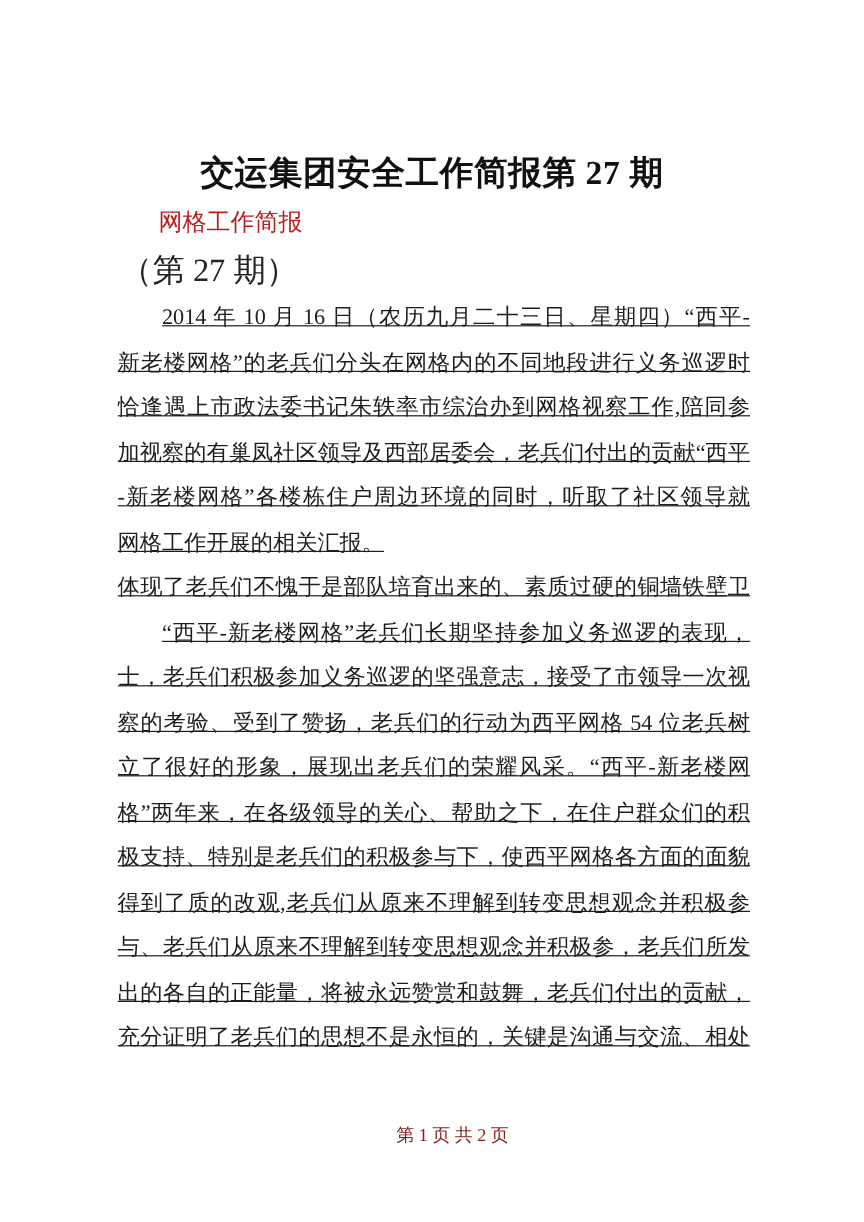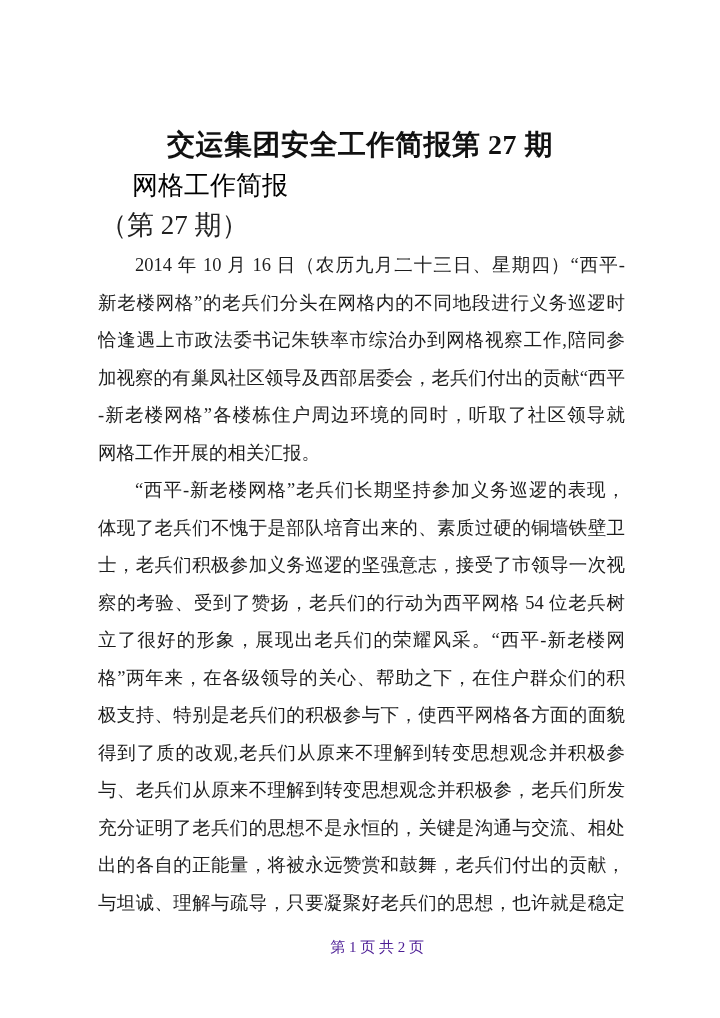--- a/index.html
+++ b/index.html
@@ -22,23 +22,23 @@
     font-size: 28px;
     font-weight: bold;
     line-height: 38px;
     color: #111111;
     letter-spacing: 0.5px;
   }
   .doc-subtitle {
     position: absolute;
     top: 172px;
     left: 132px;
-    font-size: 26px;
+    font-size: 20px;
     line-height: 28px;
-    color: #000000;
+    color: #b91c1c;
   }
   .doc-issue {
     position: absolute;
     top: 211px;
     left: 100px;
     font-size: 27px;
     line-height: 28px;
     color: #222222;
   }
   .doc-body {
@@ -48,57 +48,57 @@
     width: 527px;
     font-size: 18.5px;
     color: #1d1d1d;
   }
   .doc-body .line {
     height: 37.5px;
     line-height: 37.5px;
     text-align: justify;
     text-align-last: justify;
     overflow: hidden;
+    text-decoration: underline;
   }
   .doc-body .line.indent { text-indent: 37px; }
   .doc-body .line.endpara { text-align-last: left; }
   .page-footer {
     position: absolute;
     top: 936px;
     left: 34px;
     width: 686px;
     text-align: center;
     font-size: 15px;
     line-height: 22px;
-    color: #4c1d95;
+    color: #7f1d1d;
   }
 </style>
 </head>
 <body>
 
 <div class="page">
   <h1 class="doc-title">交运集团安全工作简报第 27 期</h1>
   <div class="doc-subtitle">网格工作简报</div>
   <div class="doc-issue">（第 27 期）</div>
   <div class="doc-body" id="doc-body">
       <div class="line indent">2014 年 10 月 16 日（农历九月二十三日、星期四）“西平-</div>
       <div class="line">新老楼网格”的老兵们分头在网格内的不同地段进行义务巡逻时</div>
       <div class="line">恰逢遇上市政法委书记朱轶率市综治办到网格视察工作,陪同参</div>
       <div class="line">加视察的有巢凤社区领导及西部居委会，老兵们付出的贡献“西平</div>
       <div class="line">-新老楼网格”各楼栋住户周边环境的同时，听取了社区领导就</div>
       <div class="line endpara">网格工作开展的相关汇报。</div>
+      <div class="line">体现了老兵们不愧于是部队培育出来的、素质过硬的铜墙铁壁卫</div>
       <div class="line indent">“西平-新老楼网格”老兵们长期坚持参加义务巡逻的表现，</div>
-      <div class="line">体现了老兵们不愧于是部队培育出来的、素质过硬的铜墙铁壁卫</div>
       <div class="line">士，老兵们积极参加义务巡逻的坚强意志，接受了市领导一次视</div>
       <div class="line">察的考验、受到了赞扬，老兵们的行动为西平网格 54 位老兵树</div>
       <div class="line">立了很好的形象，展现出老兵们的荣耀风采。“西平-新老楼网</div>
       <div class="line">格”两年来，在各级领导的关心、帮助之下，在住户群众们的积</div>
       <div class="line">极支持、特别是老兵们的积极参与下，使西平网格各方面的面貌</div>
       <div class="line">得到了质的改观,老兵们从原来不理解到转变思想观念并积极参</div>
       <div class="line">与、老兵们从原来不理解到转变思想观念并积极参，老兵们所发挥</div>
+      <div class="line">出的各自的正能量，将被永远赞赏和鼓舞，老兵们付出的贡献，</div>
       <div class="line">充分证明了老兵们的思想不是永恒的，关键是沟通与交流、相处</div>
-      <div class="line">出的各自的正能量，将被永远赞赏和鼓舞，老兵们付出的贡献，</div>
-      <div class="line">与坦诚、理解与疏导，只要凝聚好老兵们的思想，也许就是稳定</div>
     </div>
   <div class="page-footer">
     <span>第 1 页 共 2 页</span>
   </div>
 </div>
 
 </body></html>

